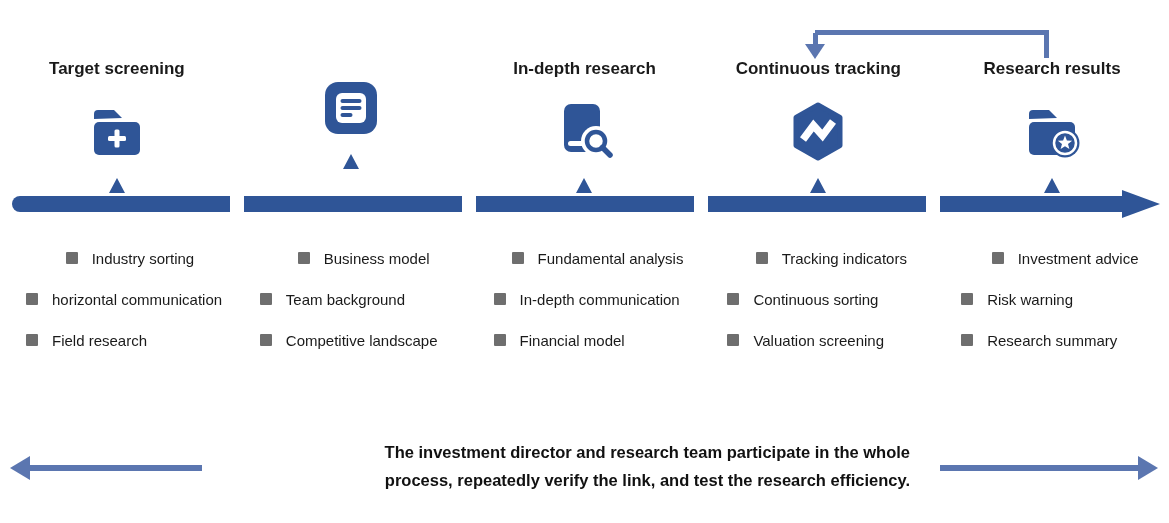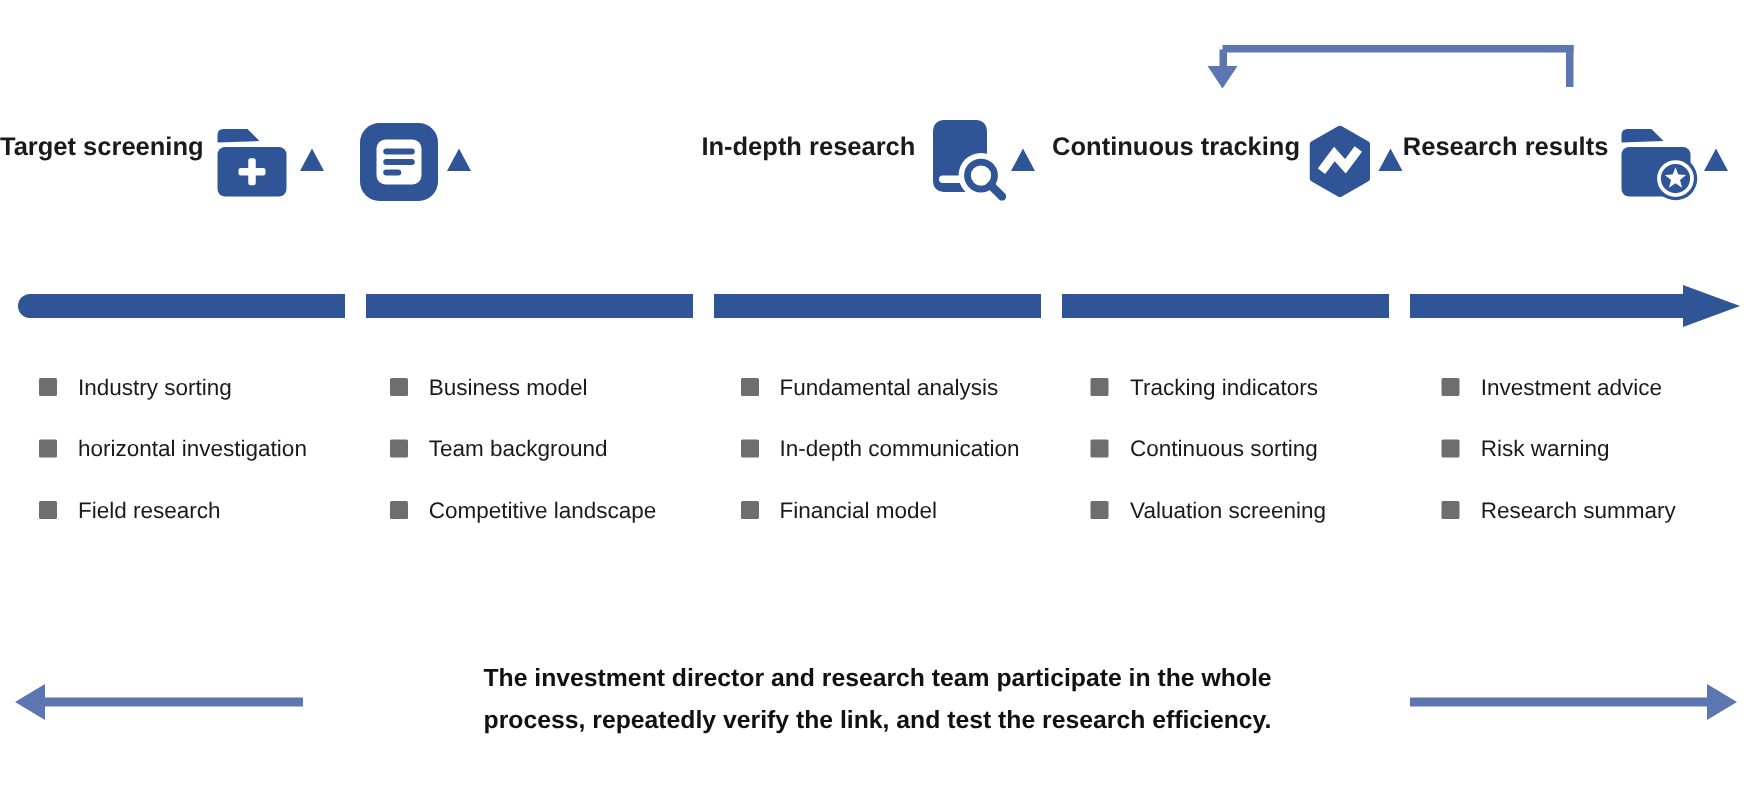--- a/index.html
+++ b/index.html
@@ -21,21 +21,21 @@
   
   .loop-h{position:absolute;left:815px;top:30px;width:234px;height:5px;background:var(--arrow);}
   .loop-v-right{position:absolute;left:1044px;top:30px;width:5px;height:28px;background:var(--arrow);}
   .loop-v-left{position:absolute;left:813px;top:33px;width:5px;height:11px;background:var(--arrow);}
   .loop-head{position:absolute;left:805px;top:44px;width:0;height:0;
     border-left:10px solid transparent;border-right:10px solid transparent;
     border-top:15px solid var(--arrow);}
 
   
   .stages{position:absolute;left:0;top:0;width:100%;padding-top:58px;display:flex;}
-  .stage{width:20%;display:flex;flex-direction:row;align-items:center;text-align:right;}
+  .stage{width:20%;display:flex;flex-direction:column;align-items:center;text-align:right;}
   .stage-title{height:24px;font-size:17px;font-weight:bold;line-height:22px;white-space:nowrap;}
   .icon{width:64px;height:64px;margin-top:18px;color:var(--primary);}
   .pointer{margin-top:14px;width:0;height:0;
     border-left:8px solid transparent;border-right:8px solid transparent;
     border-bottom:15px solid var(--primary);}
 
   
   .timeline{position:absolute;left:0;top:196px;width:100%;height:16px;}
   .seg{position:absolute;top:0;height:16px;background:var(--primary);}
   .seg1{left:12px;width:218px;border-radius:8px 0 0 8px;}
@@ -44,26 +44,26 @@
   .seg4{left:708px;width:218px;}
   .seg5{left:940px;width:182px;}
   .timeline-head{position:absolute;left:1122px;top:-6px;width:0;height:0;
     border-top:14px solid transparent;border-bottom:14px solid transparent;
     border-left:38px solid var(--primary);}
 
   
   .lists{position:absolute;left:0;top:240px;width:100%;display:flex;}
   .list-col{width:20%;box-sizing:border-box;padding-left:26px;}
   .list-item{display:flex;align-items:center;height:20px;margin-top:8px;margin-bottom:21px;}
-  .list-item:first-child{margin-top:8px;}
+  .list-item:first-child{margin-top:8px;justify-content:center;}
   .bullet{flex:0 0 12px;width:12px;height:12px;background:var(--bullet);border-radius:1px;margin-right:14px;}
   .list-label{font-size:15px;white-space:nowrap;color:var(--text);}
 
   
-  .footer-text{position:absolute;left:260px;top:438px;width:650px;text-align:center;
+  .footer-text{position:absolute;left:260px;top:438px;width:650px;text-align:right;
     font-size:16.5px;font-weight:bold;line-height:28px;color:#111;}
   .shaft{position:absolute;top:465px;height:6px;background:var(--arrow);}
   .shaft-left{left:28px;width:174px;}
   .shaft-right{left:940px;width:200px;}
   .head-left{position:absolute;left:10px;top:456px;width:0;height:0;
     border-top:12px solid transparent;border-bottom:12px solid transparent;
     border-right:20px solid var(--arrow);}
   .head-right{position:absolute;left:1138px;top:456px;width:0;height:0;
     border-top:12px solid transparent;border-bottom:12px solid transparent;
     border-left:20px solid var(--arrow);}
@@ -150,21 +150,21 @@
 
   <div class="lists">
 
     <div class="list-col">
       <div class="list-item">
         <span class="bullet"></span>
         <span class="list-label">Industry sorting</span>
       </div>
       <div class="list-item">
         <span class="bullet"></span>
-        <span class="list-label">horizontal investigation</span>
+        <span class="list-label">horizontal communication</span>
       </div>
       <div class="list-item">
         <span class="bullet"></span>
         <span class="list-label">Field research</span>
       </div>
     </div>
 
     <div class="list-col">
       <div class="list-item">
         <span class="bullet"></span>

